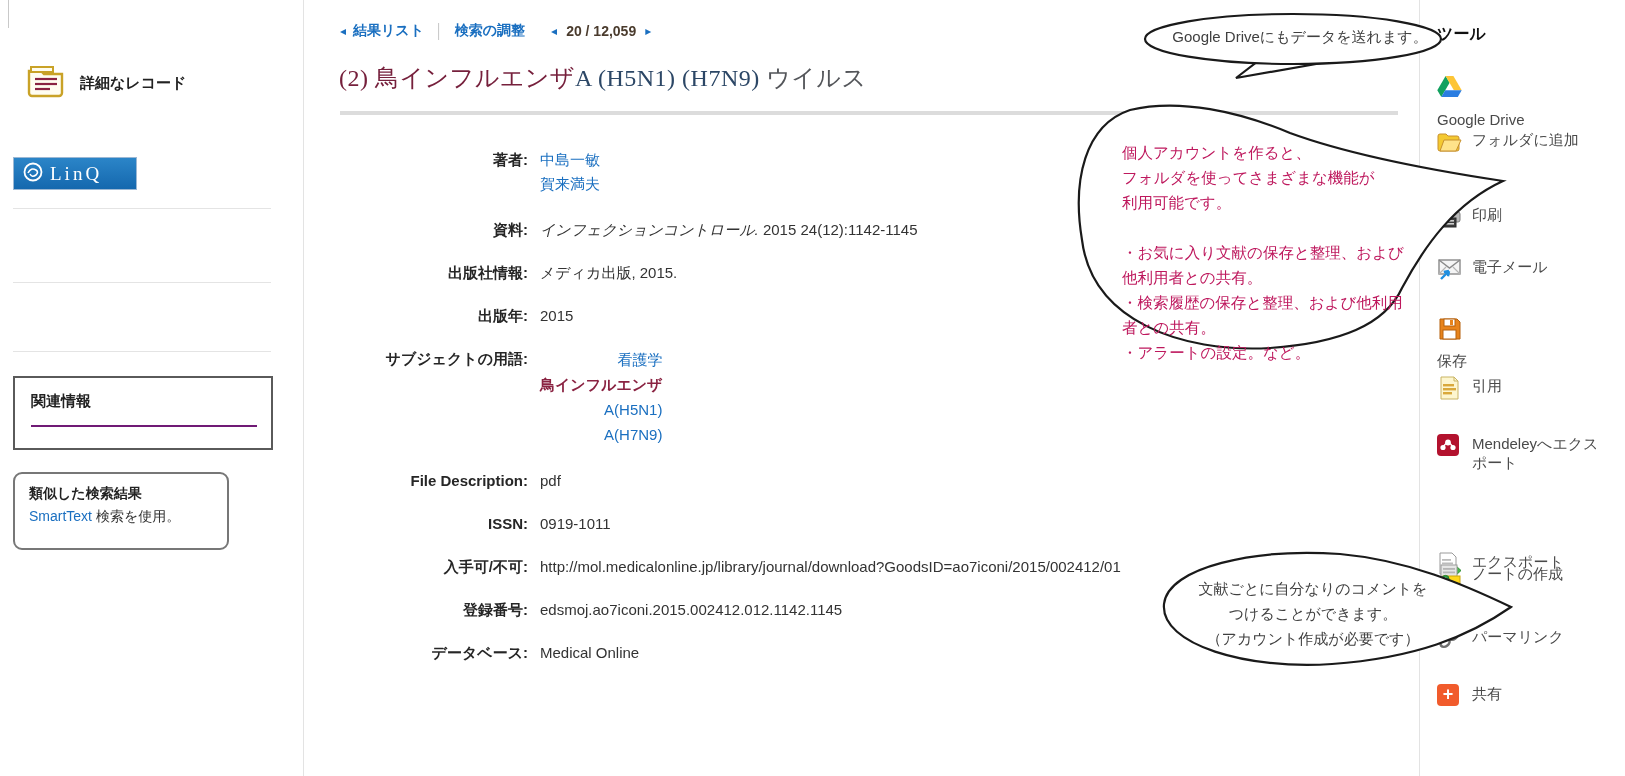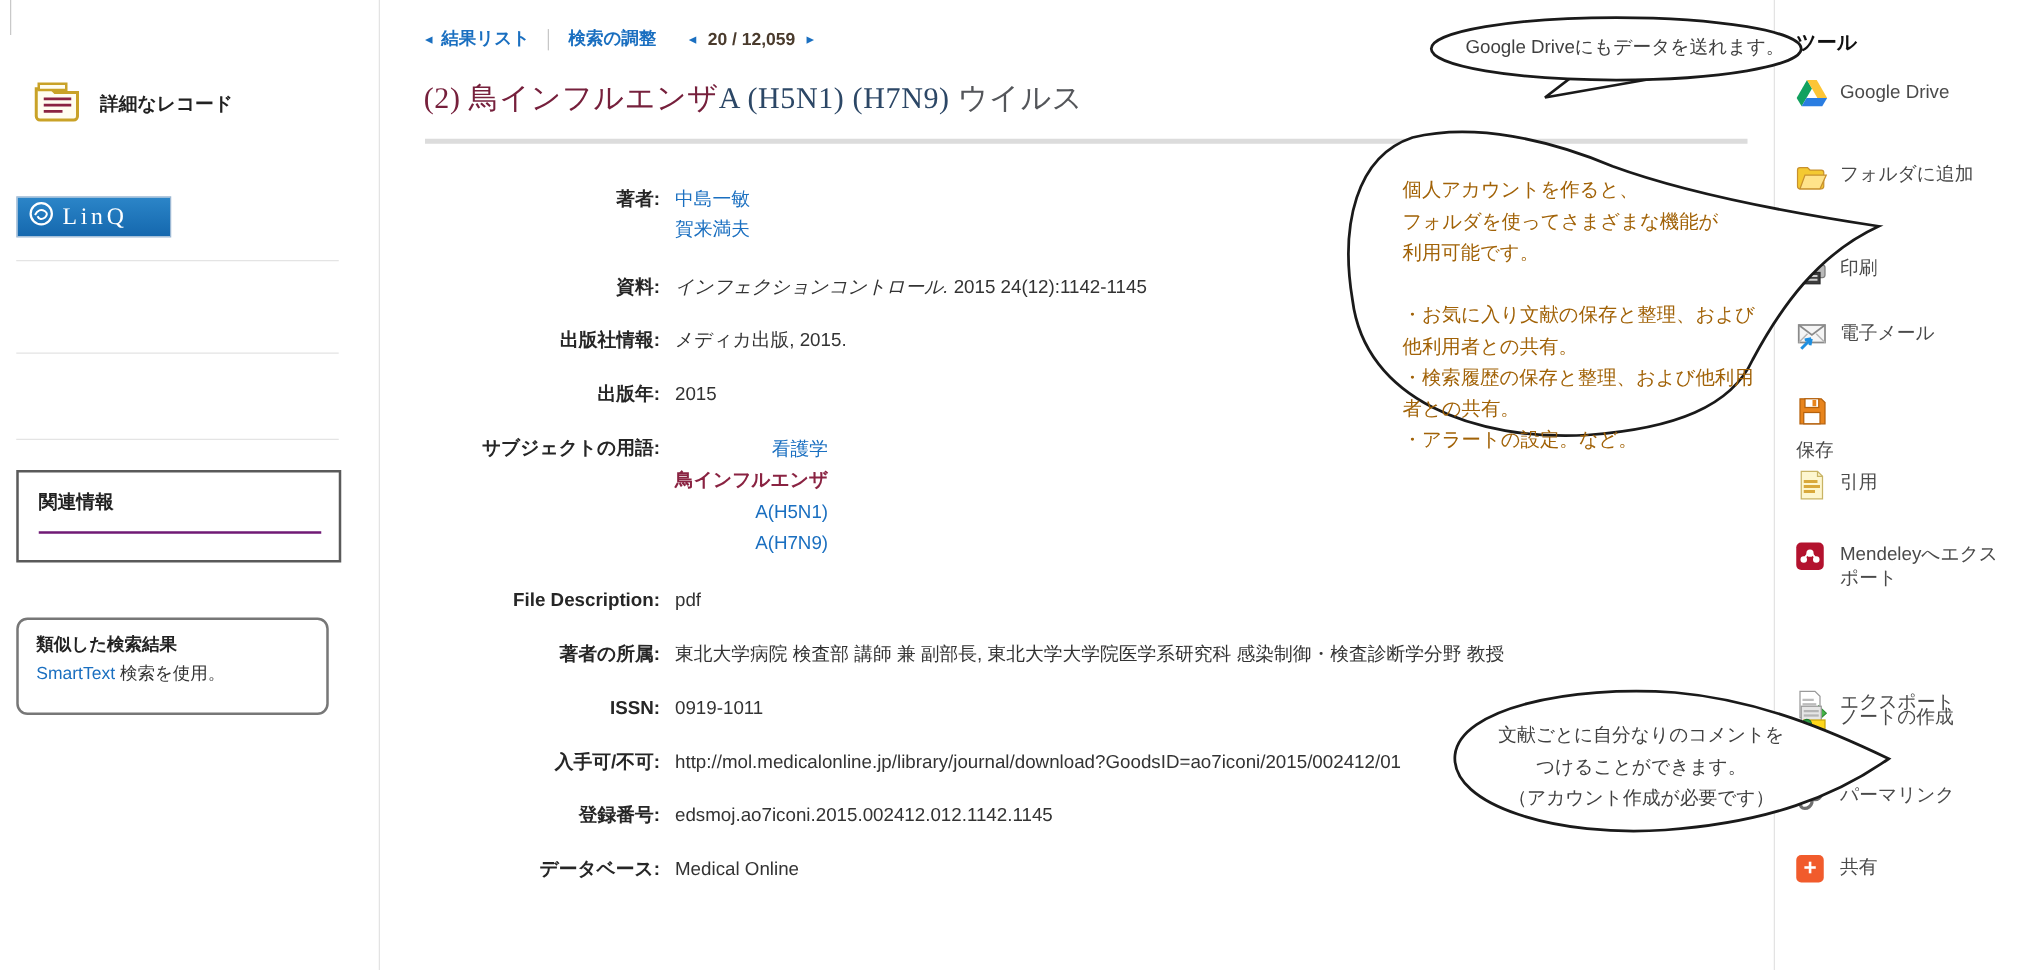--- a/index.html
+++ b/index.html
@@ -16,21 +16,21 @@
   .detrec { position:absolute; left:26px; top:64px; display:flex; align-items:center; gap:14px; }
   .detrec-label { font-weight:bold; font-size:15px; color:#222; }
   .linq-btn { position:absolute; left:13px; top:157px; width:124px; height:33px;
               background:linear-gradient(#2b85c8,#1568ae); border:1px solid #9cb8d4;
               display:flex; align-items:center; gap:6px; padding:0 8px; cursor:pointer; }
   .linq-text { color:#fff; font-family:"Liberation Serif",serif; font-size:19px; letter-spacing:3px; }
   .box-related { position:absolute; left:13px; top:376px; width:260px; height:74px;
                  border:2px solid #5a5a5a; background:#fff; padding:14px 16px 0 16px; }
   .box-related h3 { font-size:15px; font-weight:bold; color:#222; padding-bottom:14px;
                     border-bottom:2px solid #701a75; width:226px; }
-  .box-similar { position:absolute; left:13px; top:494px; width:250px; height:78px;
+  .box-similar { position:absolute; left:13px; top:472px; width:216px; height:78px;
                  border:2px solid #777; border-radius:9px; background:#fff; padding:11px 14px; }
   .box-similar .t1 { font-size:14px; font-weight:bold; color:#222; margin-bottom:5px; }
   .box-similar .t2 { font-size:14px; color:#333; }
   .link { color:#1a6fc0; text-decoration:none; cursor:pointer; }
 
   
   .topnav { position:absolute; left:340px; top:22px; font-size:14px; font-weight:bold;
             display:flex; align-items:center; gap:7px; }
   .topnav .arr { color:#1a6fc0; font-size:12px; }
   .topnav .sep { color:#c7c7c7; font-weight:normal; padding:0 4px; }
@@ -63,21 +63,21 @@
 
   
   .share-sq { width:22px; height:22px; background:#f15b2c; border-radius:4px; color:#fff;
               font-size:18px; font-weight:bold; text-align:center; line-height:21px; }
   .mend-sq { width:22px; height:22px; background:#b3122e; border-radius:4px; position:relative; }
 
   
   .bubble-layer { position:absolute; left:0; top:0; width:1625px; height:776px; pointer-events:none; }
   .anno-text { position:absolute; pointer-events:none; }
   .anno-blue { color:#404040; font-size:15px; }
-  .anno-red { color:#a16207; font-size:15.5px; line-height:25px; white-space:pre-line; }
+  .anno-red { color:#be185d; font-size:15.5px; line-height:25px; white-space:pre-line; }
   .pre { white-space:pre-line; }
   .center { text-align:center; }
 </style>
 </head>
 <body>
 
 <div class="stage">
 
   <div class="corner-line"></div>
   <div class="vline" style="left:303px;"></div>
@@ -169,24 +169,20 @@
         <span class="vline-item link">A(H7N9)</span>
       </div>
     </div>
 
     <div class="frow">
       <div class="flabel">File Description:</div>
       <div class="fvalue">pdf</div>
     </div>
 
 
-    <div class="frow">
-      <div class="flabel">著者の所属:</div>
-      <div class="fvalue nowrap">東北大学病院 検査部 講師 兼 副部長, 東北大学大学院医学系研究科 感染制御・検査診断学分野 教授</div>
-    </div>
 
     <div class="frow">
       <div class="flabel">ISSN:</div>
       <div class="fvalue">0919-1011</div>
     </div>
 
     <div class="frow">
       <div class="flabel">入手可/不可:</div>
       <div class="fvalue nowrap">http://mol.medicalonline.jp/library/journal/download?GoodsID=ao7iconi/2015/002412/01</div>
     </div>
@@ -197,21 +193,21 @@
     </div>
 
     <div class="frow">
       <div class="flabel">データベース:</div>
       <div class="fvalue">Medical Online</div>
     </div>
   </div>
 
   <div class="tools-header">ツール</div>
 
-  <div class="tool-item" style="top:64px;">
+  <div class="tool-item" style="top:76px;flex-direction:column;">
     <span class="tool-icon">
       <svg width="25" height="23" viewBox="0 0 25 23">
         <path d="M8.6 0 L0.3 14.3 L4.3 21 L12.6 6.8 Z" fill="#12a15f"></path>
         <path d="M8.6 0 H16.4 L24.7 14.3 H16.9 Z" fill="#fdc536"></path>
         <path d="M4.3 21 L8.2 14.3 H24.7 L20.8 21 Z" fill="#2a7de1"></path>
       </svg>
     </span>
     <span class="tool-label">Google Drive</span>
   </div>
 

